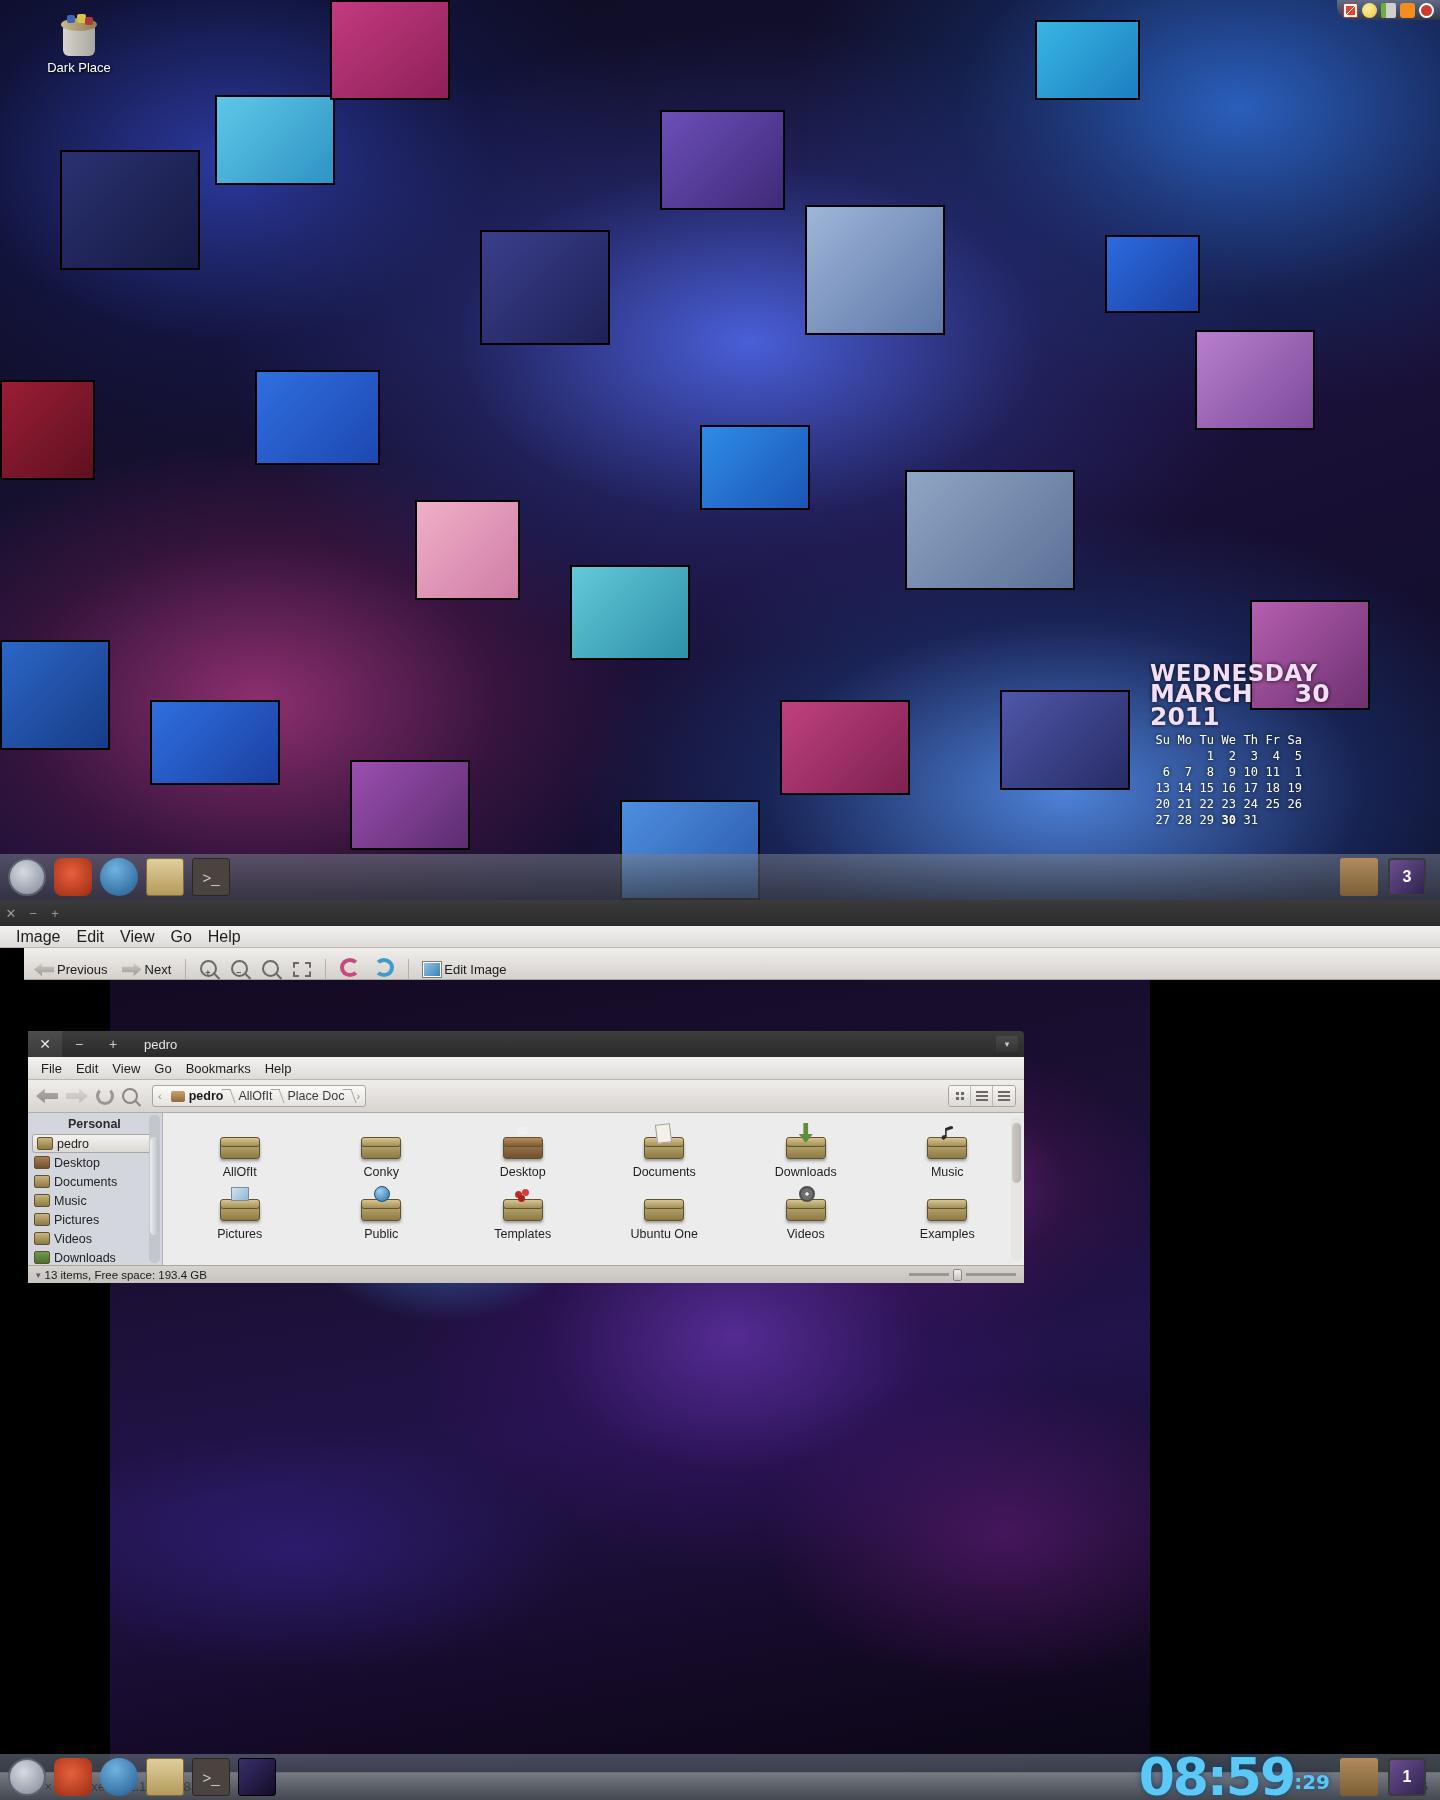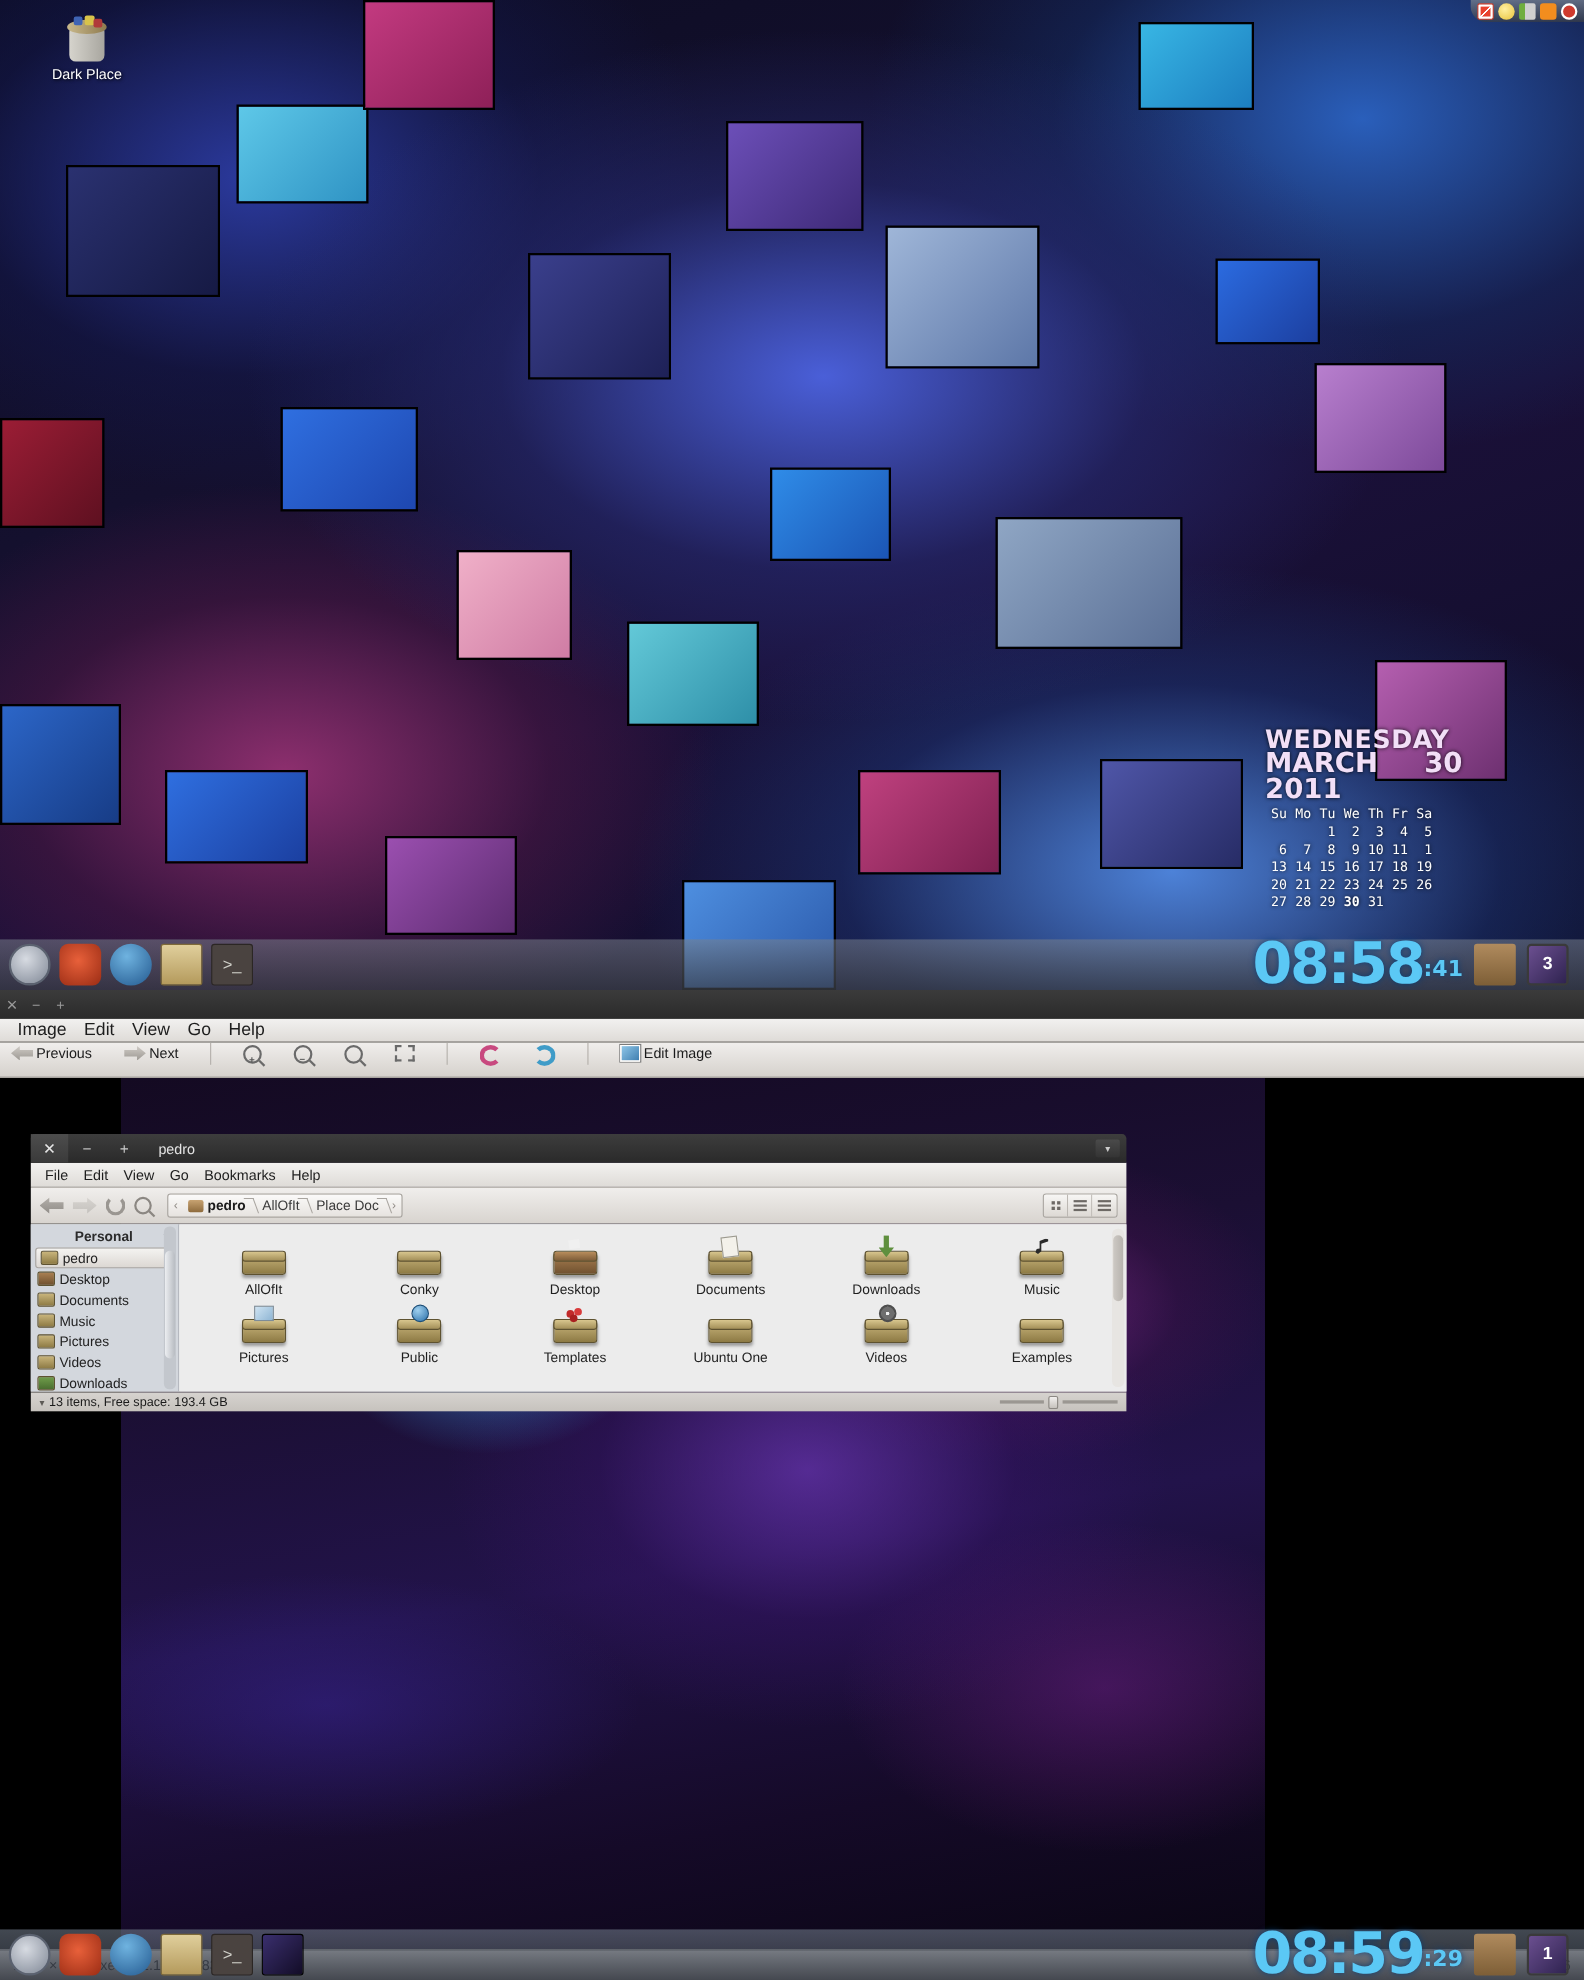--- a/index.html
+++ b/index.html
@@ -85,21 +85,21 @@
   }
   .wbtn{width:22px;text-align:center;color:#9a9a9a;font-size:13px;cursor:default;}
   #eog-title .t{position:absolute;left:0;right:0;text-align:center;color:#d9d9d9;font-size:13px;}
   #eog-menu{
     height:22px;background:linear-gradient(180deg,#f2f1f0,#dedbd7);
     display:flex;align-items:center;gap:0px;padding-left:8px;border-bottom:1px solid #b9b5b0;
   }
   #eog-menu span{font-size:16px;color:#1d1d1d;padding:2px 8px;}
   #eog-tools{
     height:32px;background:linear-gradient(180deg,#f0eeec,#d5d1cc);
-    display:flex;align-items:flex-start;gap:21px;padding:0 6px;border-bottom:1px solid #a8a49f;
+    display:flex;align-items:flex-end;gap:6px;padding:0 6px;border-bottom:1px solid #a8a49f;margin-left:24px;
   }
   .tbtn{display:flex;align-items:center;gap:3px;font-size:13px;color:#1b1b1b;padding:2px 4px;border-radius:3px;}
   .tsep{width:1px;height:20px;background:#b3afaa;margin:0 4px;}
   .mag{width:17px;height:17px;border:2px solid #6a6a6a;border-radius:50%;position:relative;display:inline-block;}
   .mag:after{content:"";position:absolute;width:2px;height:7px;background:#6a6a6a;right:-3px;bottom:-5px;transform:rotate(-45deg);}
   #eog-view{
     position:absolute;left:0;right:0;top:80px;bottom:28px;background:#000;overflow:hidden;
   }
   #eog-img{
     position:absolute;left:110px;top:0;width:1040px;height:792px;
@@ -299,23 +299,20 @@
 
   <div id="dock-top">
     <div class="dock-left">
       <div class="dock-ic" style="background:radial-gradient(circle at 40% 35%,#d7dbe2,#7f8795);border-radius:50%;border:2px solid #5b6270;"></div>
       <div class="dock-ic" style="background:radial-gradient(circle at 45% 40%,#e8603a,#9a2c14);border-radius:8px;"></div>
       <div class="dock-ic" style="background:radial-gradient(circle at 40% 30%,#6fb3e0,#23598f);border-radius:50%;"></div>
       <div class="dock-ic" style="background:linear-gradient(180deg,#e0cf9c,#b49a5c);border-radius:3px;border:1px solid #7e6a38;"></div>
       <div class="dock-ic" style="background:#4a4340;border-radius:3px;border:1px solid #2b2624;color:#cfcfc8;font-size:15px;display:flex;align-items:center;justify-content:center;">&gt;_</div>
     </div>
     <div style="margin-left:auto;display:flex;align-items:center;gap:10px;padding-right:14px;">
-      <div class="conky-clock" style="position:relative;">
-        <span class="hm">08:58</span><span class="sec">:41</span>
-      </div>
       <div class="dock-ic" style="background:linear-gradient(180deg,#b08b5e,#7d5e36);border-radius:3px;"></div>
       <div class="dock-ic" style="background:linear-gradient(135deg,#6b4f90,#2f2350);border:2px solid #3a3a3a;border-radius:4px;color:#fff;font-size:16px;font-weight:bold;display:flex;align-items:center;justify-content:center;">
         <span>3</span>
       </div>
     </div>
   </div>
 </div>
 
 <div id="eog">
 

